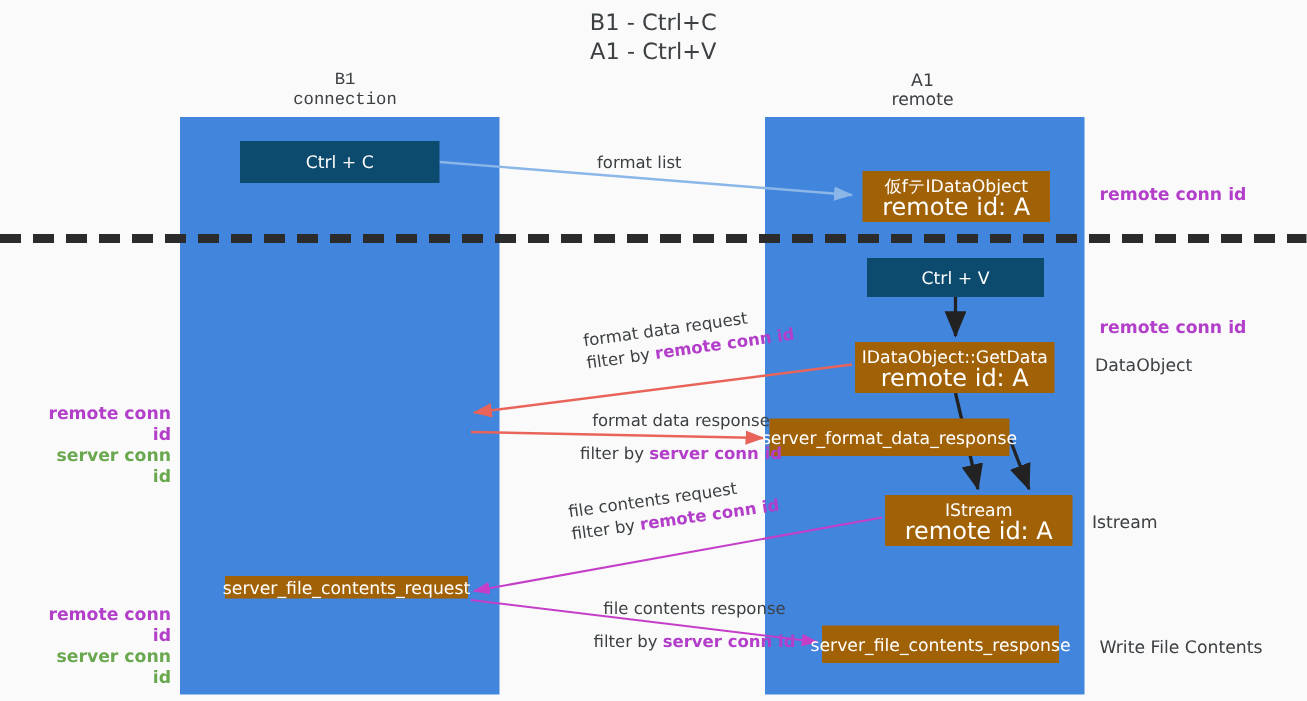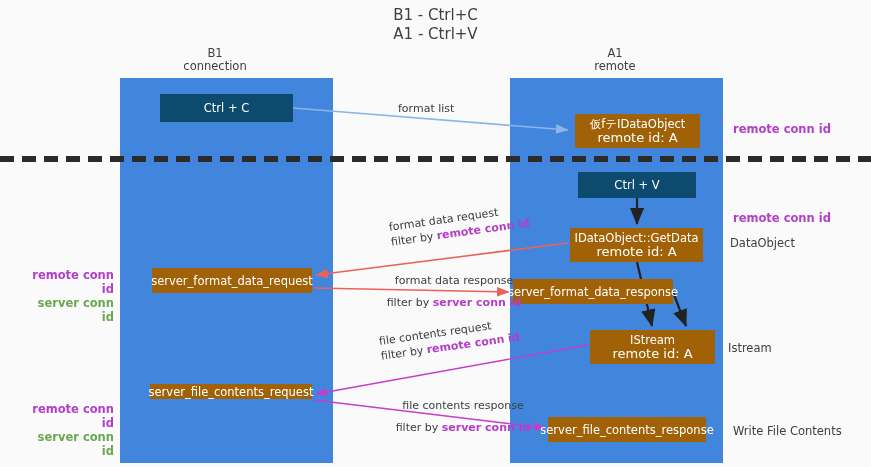--- a/index.html
+++ b/index.html
@@ -16,21 +16,21 @@
   
   #title{
     left:0;top:6px;width:871px;text-align:center;
     font-size:15px;line-height:19px;color:#3c4043;
   }
 
   
   .col-head{
     font-size:11.5px;line-height:13px;text-align:center;color:#3c4043;
   }
-  #head-b1{left:155px;top:47px;width:120px;}
+  #head-b1{left:170px;top:47px;width:120px;font-family:Liberation Mono, monospace;}
   #head-a1{left:555px;top:47px;width:120px;}
 
   
   .lane{background:#4285dd;}
   #lane-b1{left:120px;top:78px;width:213px;height:385px;}
   #lane-a1{left:510px;top:78px;width:213px;height:385px;}
 
   
   #separator{
     left:0;top:156px;width:871px;height:6px;
@@ -40,21 +40,21 @@
   
   .node{
     box-sizing:border-box;
     display:flex;flex-direction:column;
     align-items:center;justify-content:center;
     color:#ffffff;font-size:11.5px;line-height:14px;text-align:center;
     padding:3px 6px;
   }
   .node.green{background:#0c4a6e;}
   .node.orange{background:#a16207;}
-  .node .l2{font-size:13px;}
+  .node .l2{font-size:16px;}
 
   #n-ctrlc{left:160px;top:94px;width:133px;height:28px;}
   #n-idataobject{left:575px;top:114px;width:125px;height:34px;}
   #n-ctrlv{left:578px;top:172px;width:118px;height:26px;}
   #n-getdata{left:570px;top:228px;width:133px;height:34px;}
   #n-fmtreq{left:152px;top:268px;width:160px;height:25px;}
   #n-fmtresp{left:513px;top:279px;width:160px;height:25px;}
   #n-istream{left:590px;top:330px;width:125px;height:34px;}
   #n-filereq{left:150px;top:384px;width:162px;height:15px;}
   #n-fileresp{left:548px;top:417px;width:158px;height:25px;}
@@ -155,23 +155,20 @@
 
   <div class="abs node green" id="n-ctrlv">
     <div>Ctrl + V</div>
   </div>
 
   <div class="abs node orange" id="n-getdata">
     <div>IDataObject::GetData</div>
     <div class="l2">remote id: A</div>
   </div>
 
-  <div class="abs node orange" id="n-fmtreq">
-    <div>server_format_data_request</div>
-  </div>
 
   <div class="abs node orange" id="n-fmtresp">
     <div>server_format_data_response</div>
   </div>
 
   <div class="abs node orange" id="n-istream">
     <div>IStream</div>
     <div class="l2">remote id: A</div>
   </div>
 

